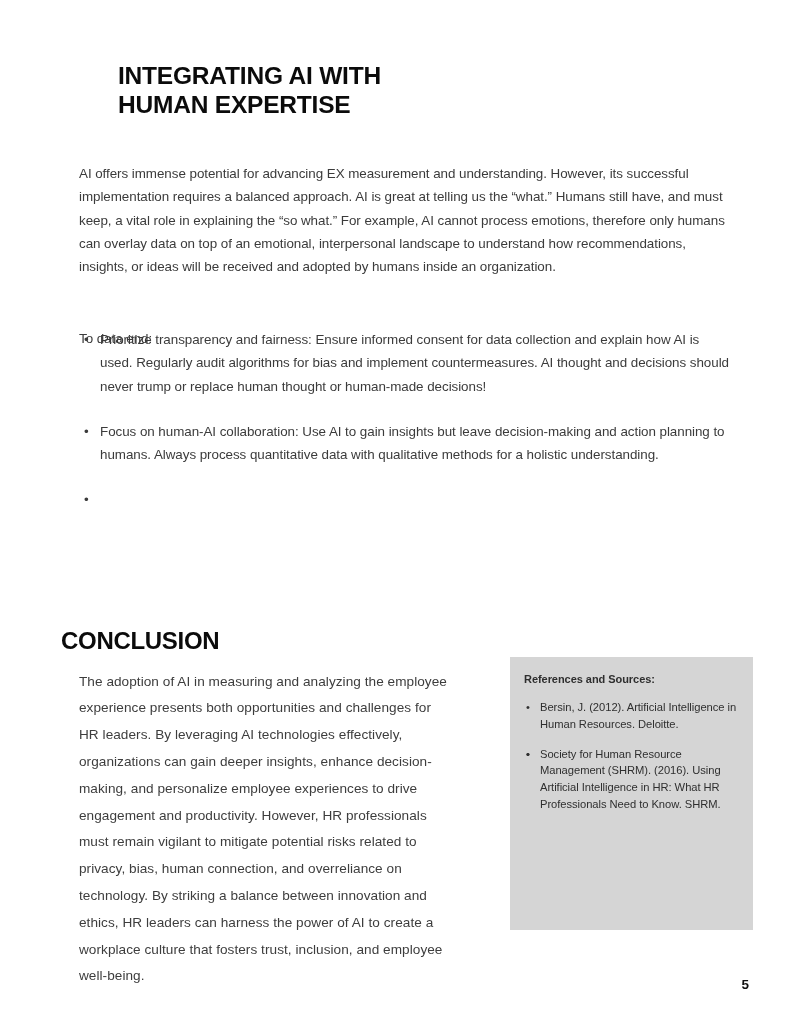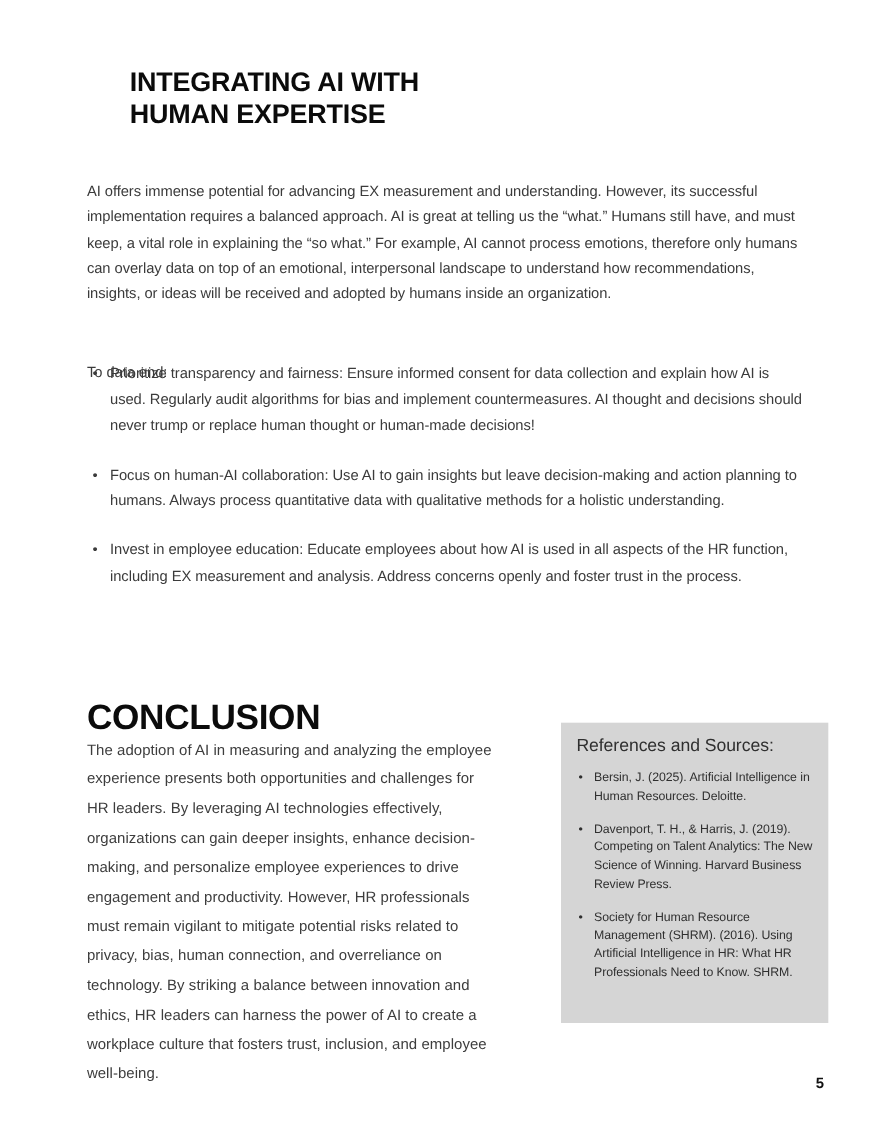--- a/index.html
+++ b/index.html
@@ -35,24 +35,24 @@
   }
   #heading-main {
     left: 90px;
     top: 46px;
     width: 420px;
     font-size: 24.5px;
     letter-spacing: -0.2px;
     margin-left: 28px;
   }
   #heading-conclusion {
-    left: 79px;
+    left: 61px;
     top: 607px;
     width: 400px;
-    font-size: 32px;
+    font-size: 24px;
   }
 
   
   .body-col {
     position: absolute;
     left: 79px;
     width: 646px;
     color: #3b3b3b;
     font-size: 13.4px;
     line-height: 23.3px;
@@ -108,24 +108,25 @@
     position: absolute;
     left: 510px;
     top: 657px;
     width: 243px;
     height: 273px;
     background: #d5d5d5;
     padding: 14px 14px 10px 12px;
   }
   #references-title {
     color: #2f2f2f;
-    font-size: 16px;
+    font-size: 11px;
     line-height: 16px;
     letter-spacing: -0.05px;
     margin: 0 0 12px 2px;
+    font-weight: bold;
   }
   #references-list {
     margin: 0;
     padding: 0;
     list-style: none;
   }
   .ref-item {
     position: relative;
     padding-left: 18px;
     color: #2f2f2f;
@@ -170,38 +171,36 @@
     <li class="bullet-item">
       <span class="dot">•</span>
       <span>Prioritize transparency and fairness: Ensure informed consent for data collection and explain how AI is used. Regularly audit algorithms for bias and implement countermeasures. AI thought and decisions should never trump or replace human thought or human-made decisions!</span>
     </li>
     <li class="bullet-item">
       <span class="dot">•</span>
       <span>Focus on human-AI collaboration: Use AI to gain insights but leave decision-making and action planning to humans. Always process quantitative data with qualitative methods for a holistic understanding.</span>
     </li>
     <li class="bullet-item">
       <span class="dot">•</span>
-      <span>Invest in employee education: Educate employees about how AI is used in all aspects of the HR function, including EX measurement and analysis. Address concerns openly and foster trust in the process.</span>
     </li>
   </ul>
 
   <h2 class="section-heading" id="heading-conclusion">CONCLUSION</h2>
 
   <p id="conclusion-para">The adoption of AI in measuring and analyzing the employee experience presents both opportunities and challenges for HR leaders. By leveraging AI technologies effectively, organizations can gain deeper insights, enhance decision-making, and personalize employee experiences to drive engagement and productivity. However, HR professionals must remain vigilant to mitigate potential risks related to privacy, bias, human connection, and overreliance on technology. By striking a balance between innovation and ethics, HR leaders can harness the power of AI to create a workplace culture that fosters trust, inclusion, and employee well-being.</p>
 
   <aside id="references-box">
     <p id="references-title">References and Sources:</p>
     <ul id="references-list">
       <li class="ref-item">
         <span class="dot">•</span>
-        <span>Bersin, J. (2025). Artificial Intelligence in Human Resources. Deloitte.</span>
+        <span>Bersin, J. (2012). Artificial Intelligence in Human Resources. Deloitte.</span>
       </li>
       <li class="ref-item">
         <span class="dot">•</span>
-        <span>Davenport, T. H., &amp; Harris, J. (2019). Competing on Talent Analytics: The New Science of Winning. Harvard Business Review Press.</span>
       </li>
       <li class="ref-item">
         <span class="dot">•</span>
         <span>Society for Human Resource Management (SHRM). (2016). Using Artificial Intelligence in HR: What HR Professionals Need to Know. SHRM.</span>
       </li>
     </ul>
   </aside>
 
   <div id="page-number">5</div>
 

